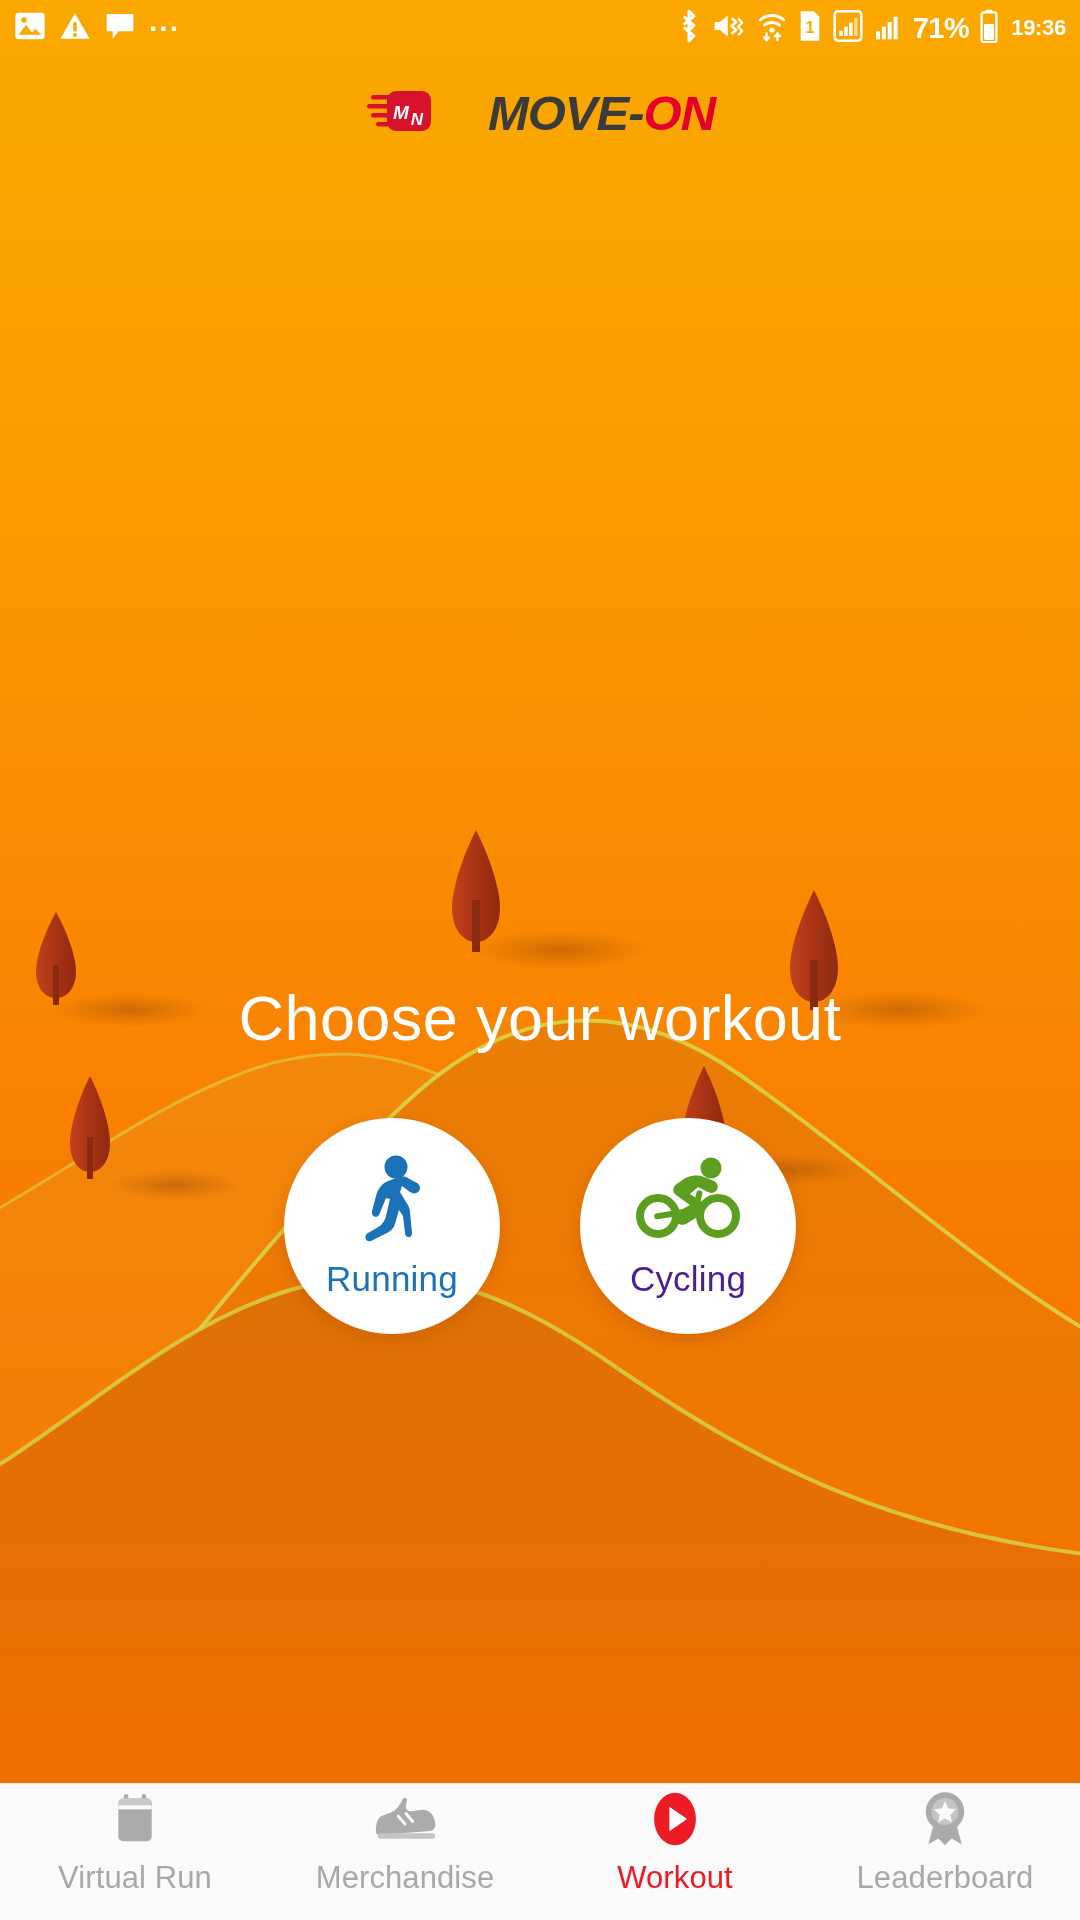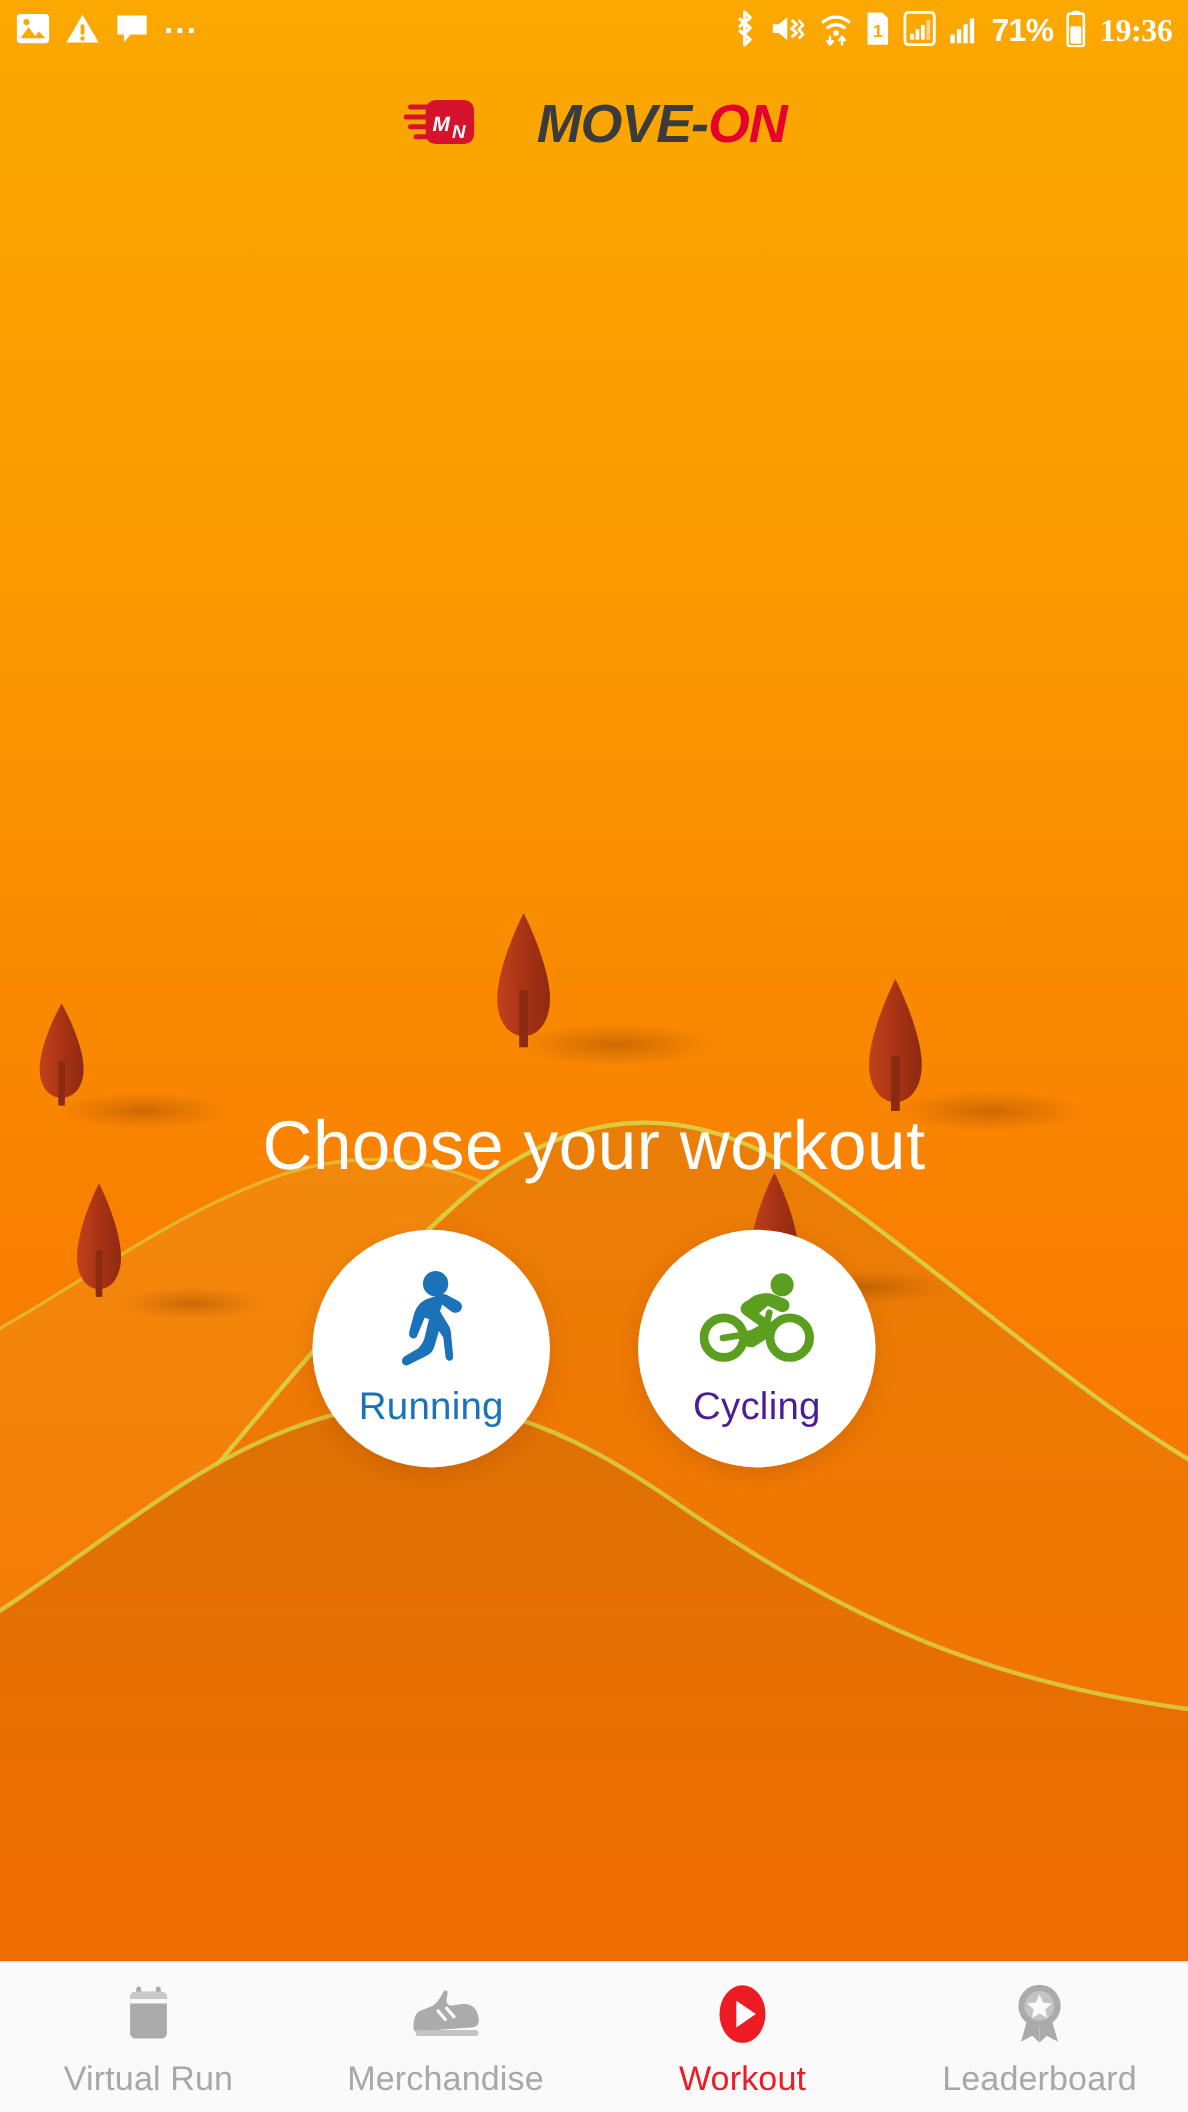--- a/index.html
+++ b/index.html
@@ -49,22 +49,22 @@
   .sb-right { display:flex; align-items:center; gap:11px; margin-left:auto; }
   .sb-ellipsis {
     font-size:30px; line-height:18px; letter-spacing:2px;
     color:#fff; font-weight:700; padding-bottom:14px;
   }
   .sb-pct {
     font-size:29px; font-weight:700; color:#fff;
     letter-spacing:-0.5px;
   }
   .sb-time {
-    font-size:29px; font-weight:700; color:#fff;
-    letter-spacing:-0.3px; margin-left:2px;font-family:Liberation Serif, serif;
+    font-size:22px; font-weight:700; color:#fff;
+    letter-spacing:-0.3px; margin-left:2px;
   }
 
   
   .header {
     position:absolute; left:0; top:56px;
     width:1080px; height:114px;
     display:flex; align-items:center; justify-content:center;
     z-index:30;
   }
   .brand { display:flex; align-items:center; gap:17px; }
@@ -77,21 +77,21 @@
   .brand-on   { color:#E4002B; }
 
   
   .heading {
     position:absolute; left:0; top:984px;
     width:1080px; text-align:center;
     z-index:20;
   }
   .heading h1 {
     font-size:63px; font-weight:400; color:#ffffff;
-    letter-spacing:0.4px; line-height:1.1;margin-top:24px;
+    letter-spacing:0.4px; line-height:1.1;
   }
 
   
   .choices {
     position:absolute; left:0; top:1118px;
     width:1080px;
     display:flex; justify-content:center; gap:80px;
     z-index:22;
   }
   .choice {
@@ -114,21 +114,21 @@
   .tabbar {
     position:absolute; left:0; bottom:0;
     width:1080px; height:137px;
     background:#FAFAFA;
     border-top:1px solid #E6E6E6;
     display:flex; z-index:50;
   }
   .tab {
     flex:1;
     display:flex; flex-direction:column;
-    align-items:center; justify-content:center;
+    align-items:center; justify-content:flex-start;
     gap:12px; cursor:pointer; padding-top:6px;
   }
   .tab .tico { height:58px; display:flex; align-items:center; justify-content:center; }
   .tab .tlbl {
     font-size:31px; font-weight:400; letter-spacing:0.1px;
     white-space:nowrap;
   }
   .tab-inactive .tlbl { color:#A8A8A8; }
   .tab-active   .tlbl { color:#ED1B24; }
 </style>

